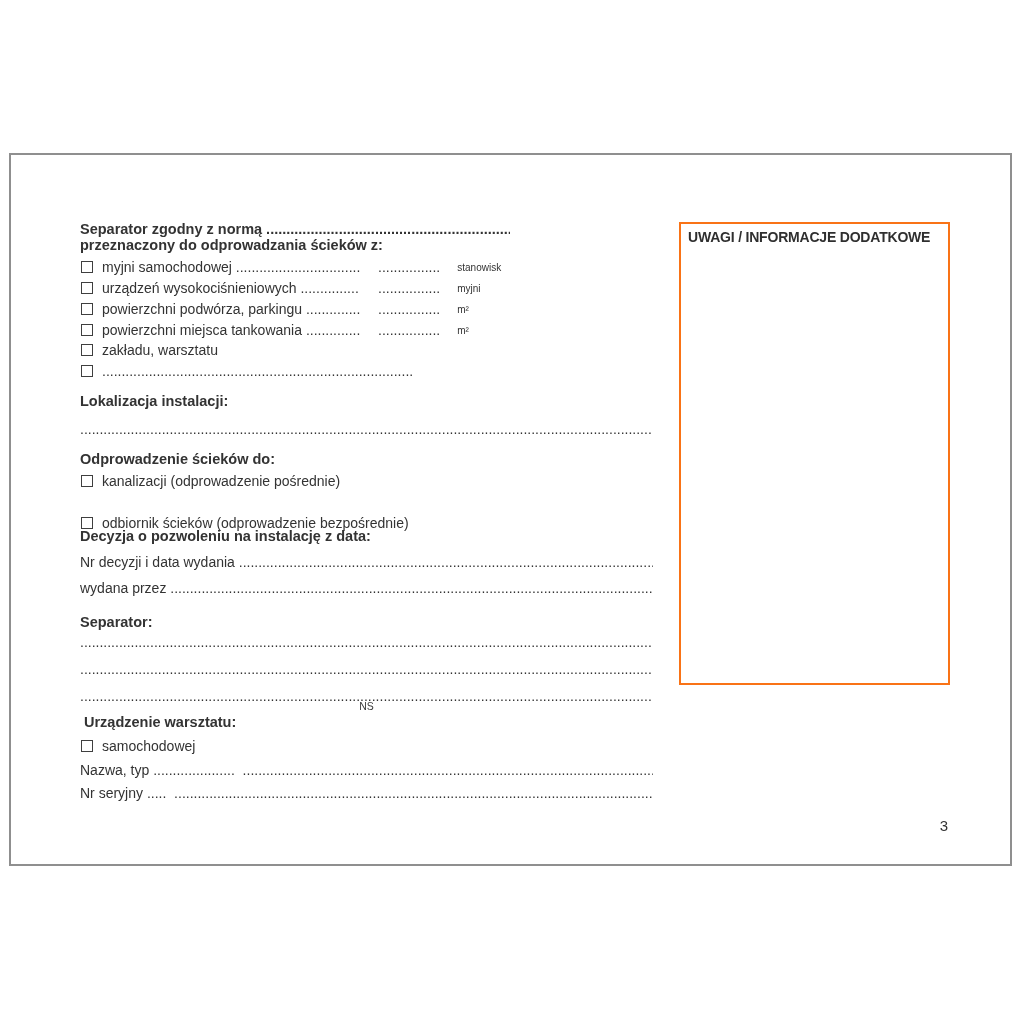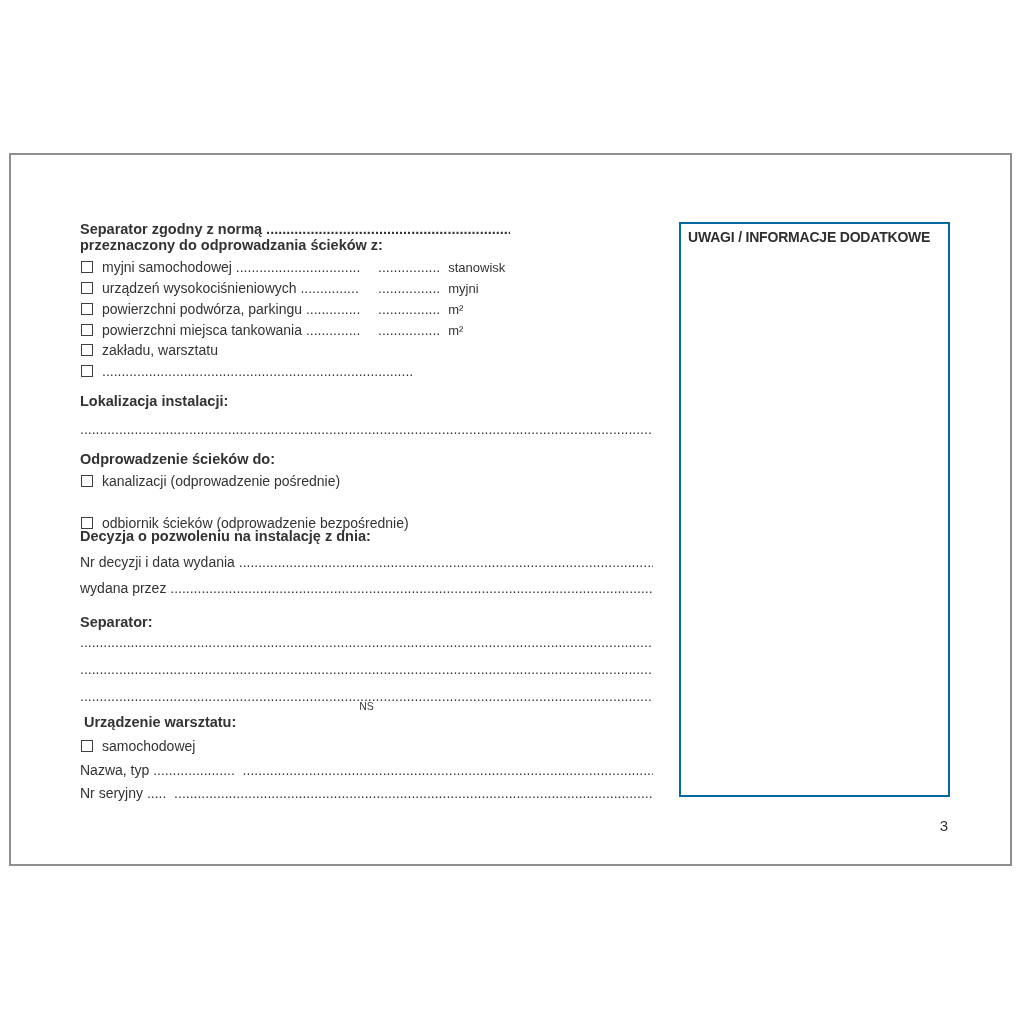--- a/index.html
+++ b/index.html
@@ -14,26 +14,26 @@
   }
   .abs { position:absolute; }
   .h  { font-weight:bold; font-size:14.5px; line-height:16px; white-space:pre; }
   .clip-title { width:430px; overflow:hidden; }
   .blank { font-size:14px; line-height:16px; white-space:pre; width:573px; overflow:hidden; }
   .crow { position:absolute; left:81px; height:16px; display:flex; align-items:center; }
   .cb { width:12px; height:12px; border:1.5px solid #3f3f3f; background:#fff; flex:none; margin-right:9px; }
   .clabel { font-size:14px; white-space:pre; }
   .w1 { display:inline-block; width:258px; overflow:hidden; }
   .cdots2 { font-size:14px; white-space:pre; display:inline-block; margin-left:18px; }
-  .cunit { font-size:13px; white-space:pre; margin-left:8px; }
+  .cunit { font-size:10px; white-space:pre; margin-left:17px; }
   .cap { position:absolute; left:80px; width:573px; text-align:center;
          font-size:10.5px; line-height:11px; color:#3a3a3a; background:#fff; }
   .notes-box {
-    position:absolute; left:679px; top:222px; width:271px; height:575px;
-    border:2px solid #0369a1; background:#ffffff; padding:5px 7px;
+    position:absolute; left:679px; top:222px; width:271px; height:463px;
+    border:2px solid #f97316; background:#ffffff; padding:5px 7px;
   }
   .notes-title { font-weight:bold; font-size:14px; line-height:17px; letter-spacing:-0.2px; color:#2f2f2f; }
   .pagenum { position:absolute; left:878px; top:817px; width:70px; text-align:right; font-size:15px; color:#333; }
 </style>
 </head>
 <body>
 
 <div class="canvas">
 
   <div class="page-border"></div>
@@ -80,21 +80,21 @@
   <div class="abs h" style="left:80px; top:451px">Odprowadzenie ścieków do:</div>
   <div class="crow" style="top:473px">
     <span class="cb"></span>
     <span class="clabel">kanalizacji (odprowadzenie pośrednie)</span>
   </div>
   <div class="crow" style="top:515px">
     <span class="cb"></span>
     <span class="clabel">odbiornik ścieków (odprowadzenie bezpośrednie)</span>
   </div>
 
-  <div class="abs h" style="left:80px; top:528px">Decyzja o pozwoleniu na instalację z dnia:</div>
+  <div class="abs h" style="left:80px; top:528px">Decyzja o pozwoleniu na instalację z data:</div>
   <div class="abs blank" style="left:80px; top:554px">Nr decyzji i data wydania ..................................................................................................................</div>
   <div class="abs blank" style="left:80px; top:580px">wydana przez ...............................................................................................................................</div>
 
   <div class="abs h" style="left:80px; top:614px">Separator:</div>
   <div class="abs blank" style="left:80px; top:634px">......................................................................................................................................................................</div>
   <div class="abs blank" style="left:80px; top:661px">......................................................................................................................................................................</div>
   <div class="abs blank" style="left:80px; top:688px">......................................................................................................................................................................</div>
   <div class="cap" style="top:701px">NS</div>
 
   <div class="abs h" style="left:84px; top:714px">Urządzenie warsztatu:</div>

